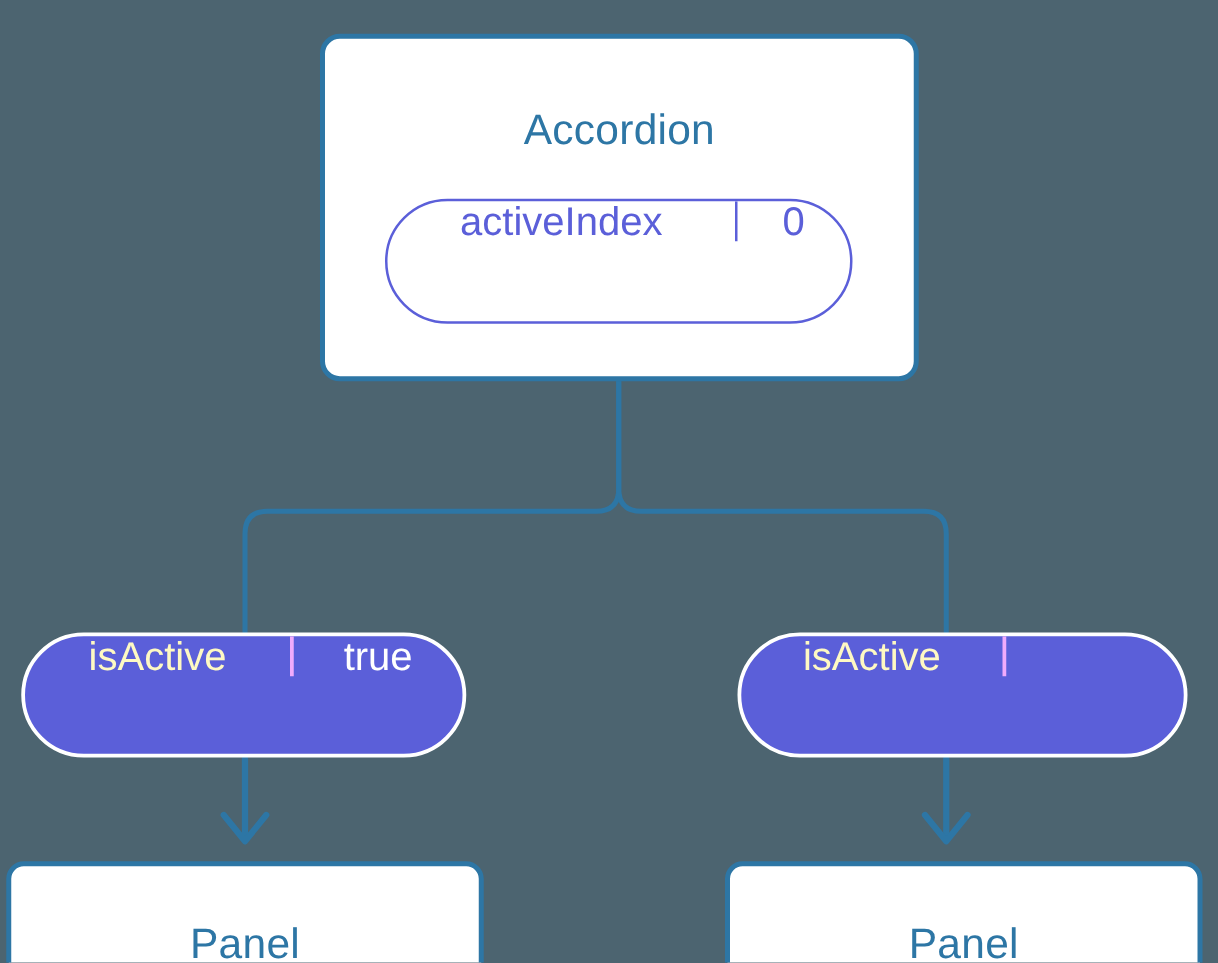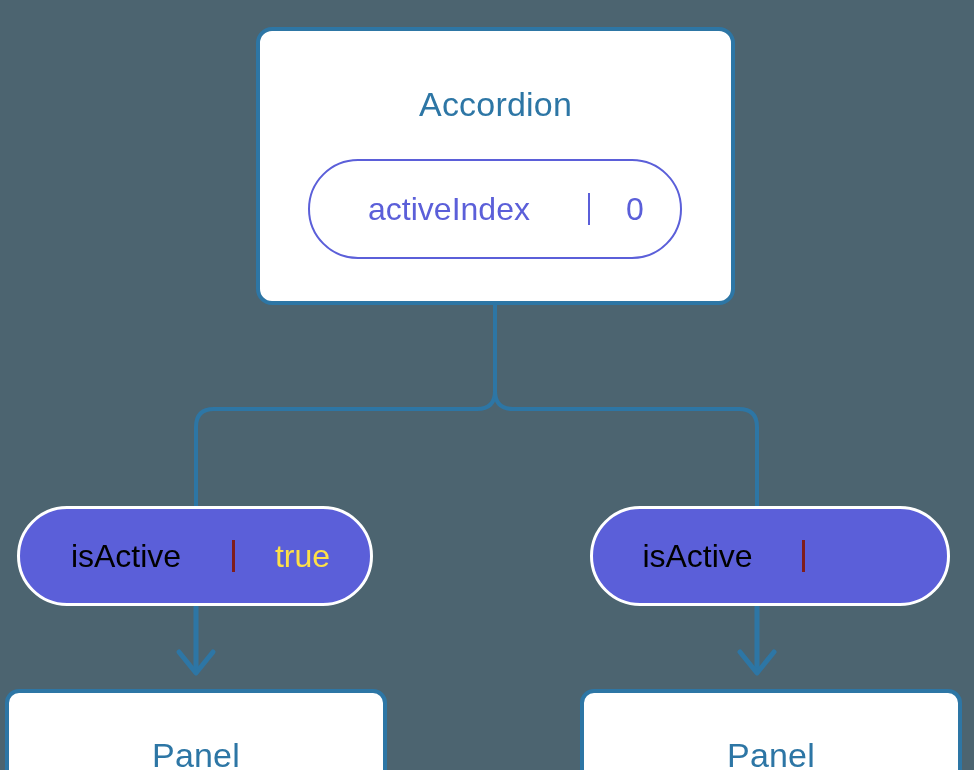--- a/index.html
+++ b/index.html
@@ -74,21 +74,21 @@
   #panel-card-right {
     left: 580px;
     top: 650px;
   }
 
   
   .pill {
     position: absolute;
     box-sizing: border-box;
     display: flex;
-    align-items: center;
+    align-items: flex-start;
     border-radius: 999px;
     overflow: hidden;
   }
   .pill .pill-key,
   .pill .pill-val {
     display: flex;
     align-items: center;
     justify-content: center;
     white-space: nowrap;
     line-height: 1;
@@ -116,27 +116,27 @@
   }
 
   
   .pill-filled {
     top: 467px;
     height: 100px;
     border: 3px solid #ffffff;
     background: #5b5fd9;
   }
   .pill-filled .pill-key {
-    color: #000000;
+    color: #fef9c3;
     font-size: 32px;
-    border-right: 3px solid #7f1d1d;
+    border-right: 3px solid #f0abfc;
   }
   .pill-filled .pill-val {
     flex: 1;
-    color: #fde047;
+    color: #ffffff;
     font-size: 32px;
   }
   #is-active-pill-left {
     left: 17px;
     width: 356px;
   }
   #is-active-pill-left .pill-key { width: 212px; }
   #is-active-pill-right {
     left: 590px;
     width: 360px;

